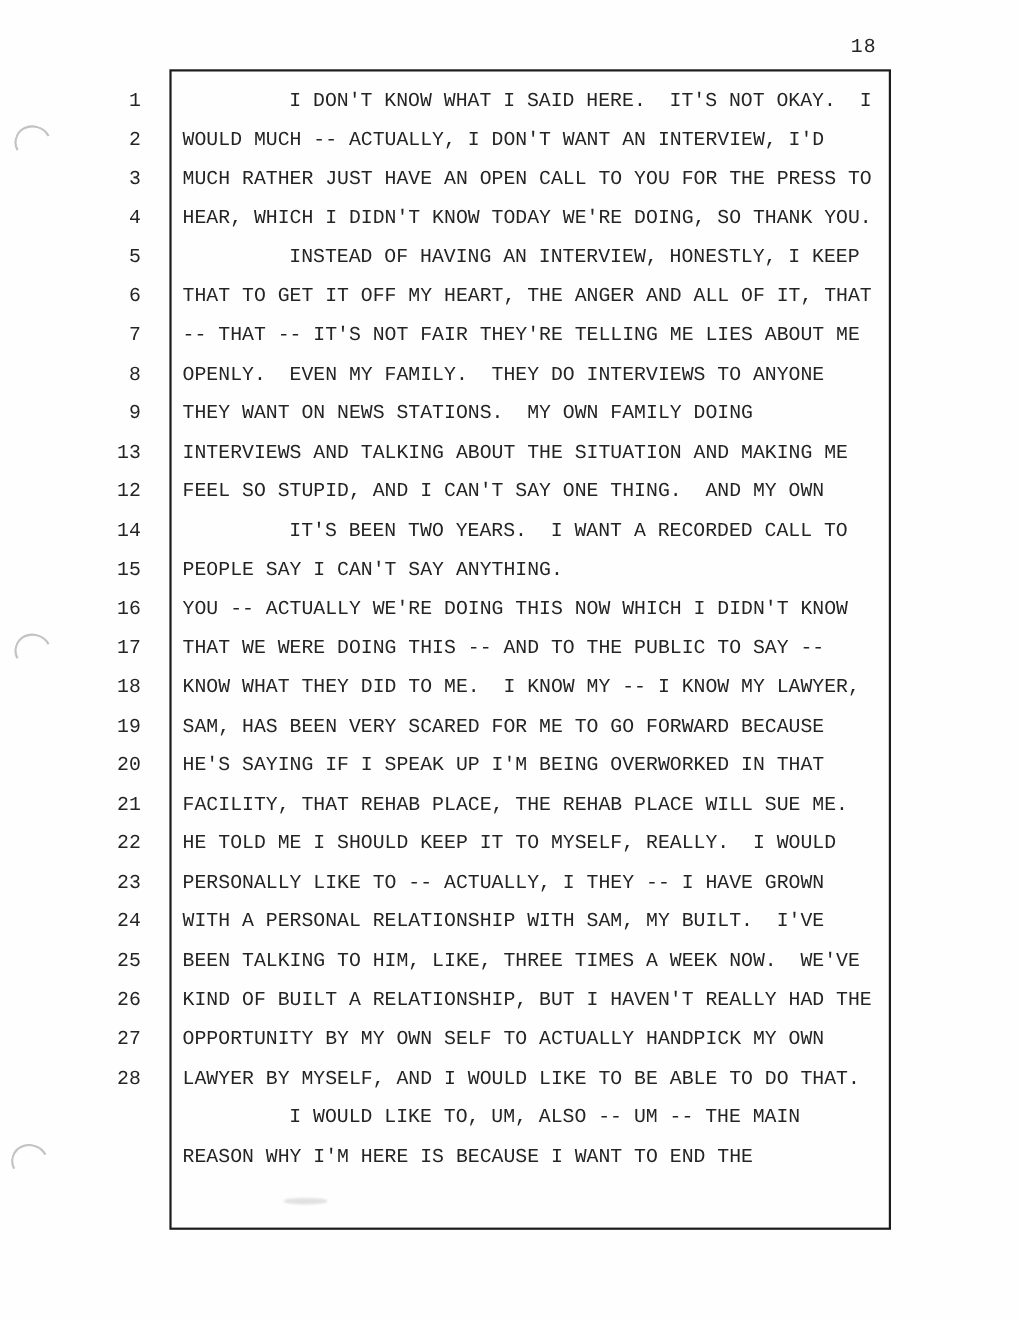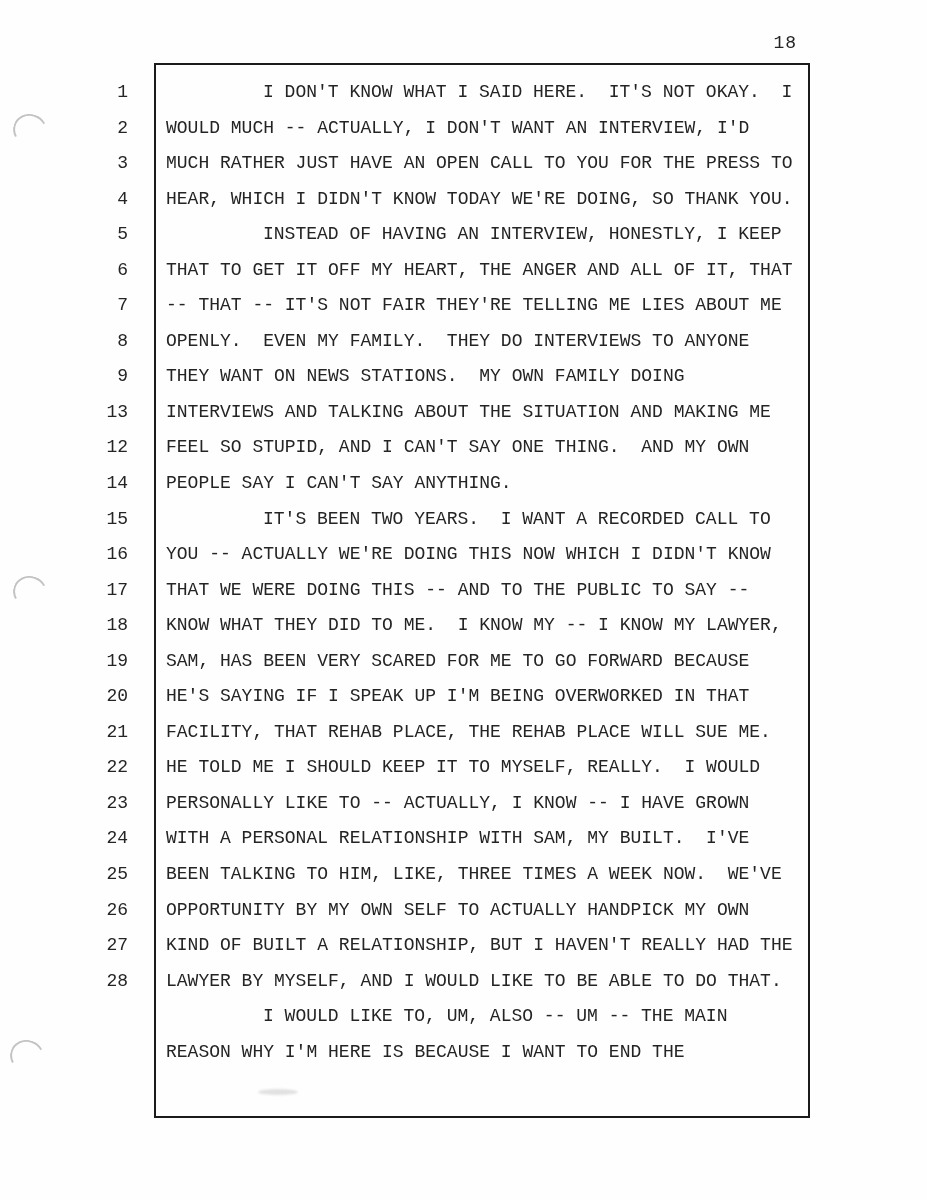--- a/index.html
+++ b/index.html
@@ -134,34 +134,34 @@
         <div class="tline">WOULD MUCH -- ACTUALLY, I DON'T WANT AN INTERVIEW, I'D</div>
         <div class="tline">MUCH RATHER JUST HAVE AN OPEN CALL TO YOU FOR THE PRESS TO</div>
         <div class="tline">HEAR, WHICH I DIDN'T KNOW TODAY WE'RE DOING, SO THANK YOU.</div>
         <div class="tline indent">INSTEAD OF HAVING AN INTERVIEW, HONESTLY, I KEEP</div>
         <div class="tline">THAT TO GET IT OFF MY HEART, THE ANGER AND ALL OF IT, THAT</div>
         <div class="tline">-- THAT -- IT'S NOT FAIR THEY'RE TELLING ME LIES ABOUT ME</div>
         <div class="tline">OPENLY.  EVEN MY FAMILY.  THEY DO INTERVIEWS TO ANYONE</div>
         <div class="tline">THEY WANT ON NEWS STATIONS.  MY OWN FAMILY DOING</div>
         <div class="tline">INTERVIEWS AND TALKING ABOUT THE SITUATION AND MAKING ME</div>
         <div class="tline">FEEL SO STUPID, AND I CAN'T SAY ONE THING.  AND MY OWN</div>
+        <div class="tline indent">IT'S BEEN TWO YEARS.  I WANT A RECORDED CALL TO</div>
         <div class="tline">PEOPLE SAY I CAN'T SAY ANYTHING.</div>
-        <div class="tline indent">IT'S BEEN TWO YEARS.  I WANT A RECORDED CALL TO</div>
         <div class="tline">YOU -- ACTUALLY WE'RE DOING THIS NOW WHICH I DIDN'T KNOW</div>
         <div class="tline">THAT WE WERE DOING THIS -- AND TO THE PUBLIC TO SAY --</div>
         <div class="tline">KNOW WHAT THEY DID TO ME.  I KNOW MY -- I KNOW MY LAWYER,</div>
         <div class="tline">SAM, HAS BEEN VERY SCARED FOR ME TO GO FORWARD BECAUSE</div>
         <div class="tline">HE'S SAYING IF I SPEAK UP I'M BEING OVERWORKED IN THAT</div>
         <div class="tline">FACILITY, THAT REHAB PLACE, THE REHAB PLACE WILL SUE ME.</div>
         <div class="tline">HE TOLD ME I SHOULD KEEP IT TO MYSELF, REALLY.  I WOULD</div>
-        <div class="tline">PERSONALLY LIKE TO -- ACTUALLY, I KNOW -- I HAVE GROWN</div>
+        <div class="tline">PERSONALLY LIKE TO -- ACTUALLY, I THEY -- I HAVE GROWN</div>
         <div class="tline">WITH A PERSONAL RELATIONSHIP WITH SAM, MY BUILT.  I'VE</div>
         <div class="tline">BEEN TALKING TO HIM, LIKE, THREE TIMES A WEEK NOW.  WE'VE</div>
+        <div class="tline">KIND OF BUILT A RELATIONSHIP, BUT I HAVEN'T REALLY HAD THE</div>
         <div class="tline">OPPORTUNITY BY MY OWN SELF TO ACTUALLY HANDPICK MY OWN</div>
-        <div class="tline">KIND OF BUILT A RELATIONSHIP, BUT I HAVEN'T REALLY HAD THE</div>
         <div class="tline">LAWYER BY MYSELF, AND I WOULD LIKE TO BE ABLE TO DO THAT.</div>
         <div class="tline indent">I WOULD LIKE TO, UM, ALSO -- UM -- THE MAIN</div>
         <div class="tline">REASON WHY I'M HERE IS BECAUSE I WANT TO END THE</div>
       </div>
   </div>
 
   <span class="smudge"></span>
 
 </div>
 

